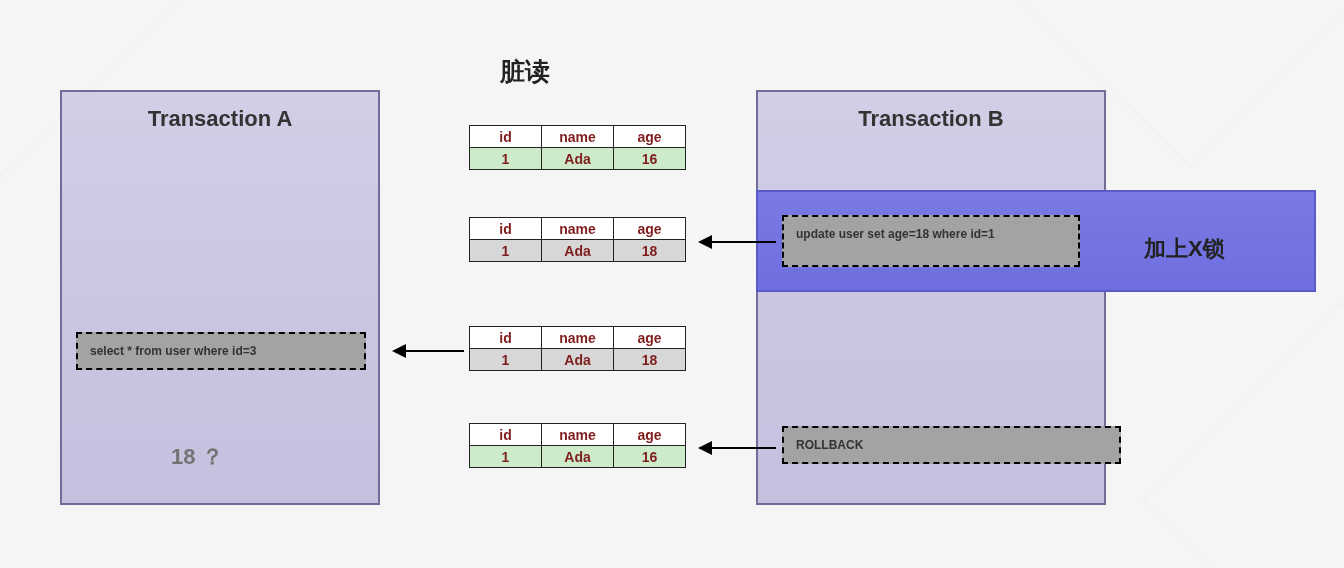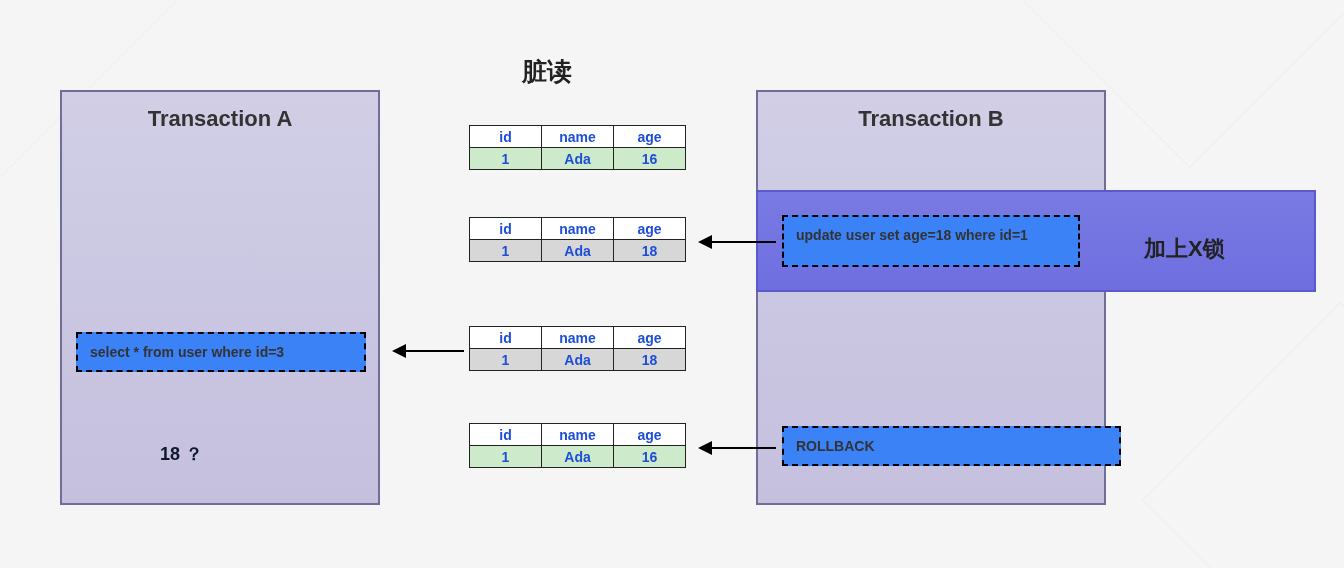--- a/index.html
+++ b/index.html
@@ -17,55 +17,55 @@
     position: absolute;
     border: 2px solid #6e6e99;
     background: linear-gradient(to bottom,#d1cee6 0%, #c4c0de 100%);
   }
   .txA { left:60px; top:90px; width:320px; height:415px; }
   .txB { left:756px; top:90px; width:350px; height:415px; }
   .tx-title { text-align:center; font-weight:bold; color:#333; font-size:22px; padding-top:14px;}
   .dashed-box {
     position:absolute;
     border:2px dashed #000;
-    background:#3b82f6;
+    background:#a3a3a3;
     font-weight:bold;
-    font-size:14px;
+    font-size:12px;
     padding:10px 12px;
     color:#333;
   }
   .selbox { left:76px; top:332px; width:290px; }
-  .question { position:absolute; left:160px; top:442px; font-size:18px; font-weight:bold; color:#0f172a;}
+  .question { position:absolute; left:171px; top:442px; font-size:22px; font-weight:bold; color:#737373;}
   .lock-container {
     position:absolute;
     left:756px; top:190px;
     width:560px; height:102px;
     background:linear-gradient(to bottom,#7a7ae3,#6e6ee0);
     border:2px solid #5a5ac8;
   }
   .updbox { left:782px; top:215px; width:298px; height:52px; }
   .lock-label { position:absolute; left:1144px; top:222px; font-size:22px; font-weight:bold; color:#222;margin-top:12px;}
   .rollbox { left:782px; top:426px; width:339px; }
   .mini-table {
     position:absolute;
     border-collapse:collapse;
     font-size:14px;
     font-weight:bold;
-    color:#1d4ed8;
+    color:#7f1d1d;
   }
   .mini-table th, .mini-table td {
     border:1.5px solid #222;
     text-align:center;
     width:72px;
     height:22px;
     background:#fff;
   }
   .mini-table td.green { background:#cdebca; }
   .mini-table td.gray { background:#d7d7d7; }
-  .title-main { position:absolute; left:500px; top:55px; font-size:25px; font-weight:bold; color:#222;margin-left:22px;}
+  .title-main { position:absolute; left:500px; top:55px; font-size:25px; font-weight:bold; color:#222;}
   .arrow {
     position:absolute;
     height:2px;
     background:#000;
   }
   .arrow::before {
     content:'';
     position:absolute;
     left:-2px; top:-6px;
     border-right:14px solid #000;

